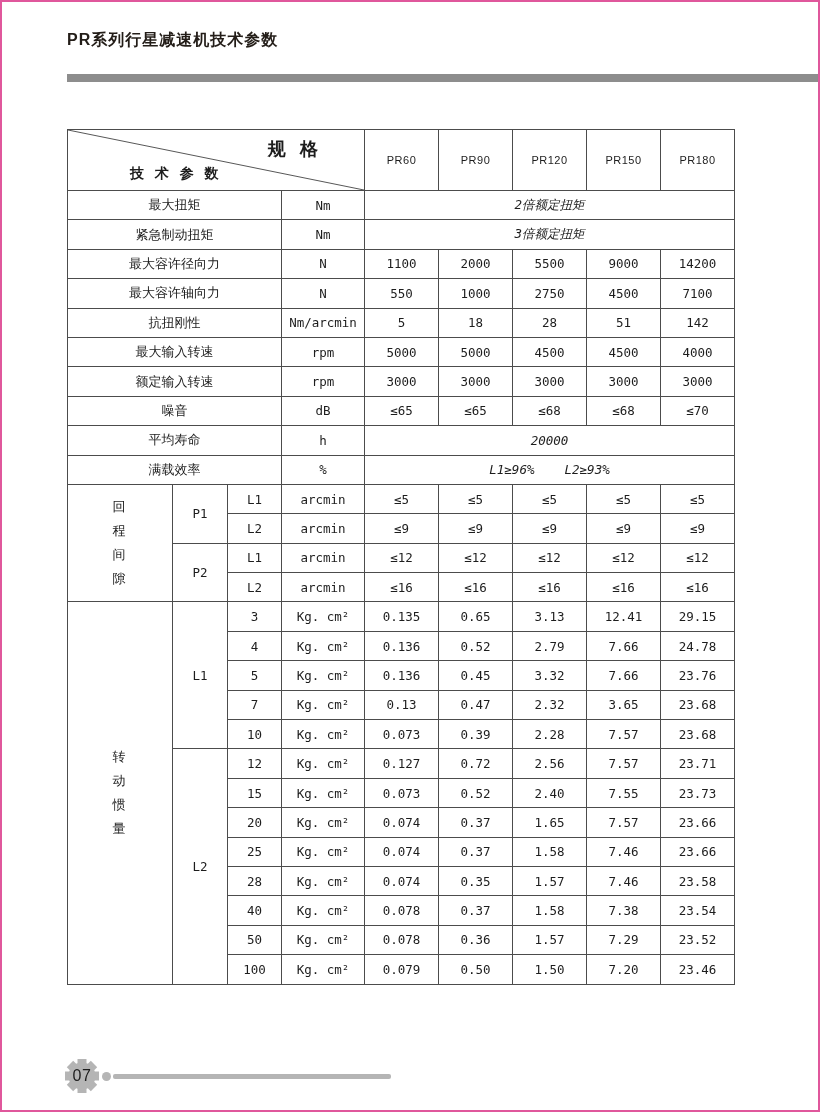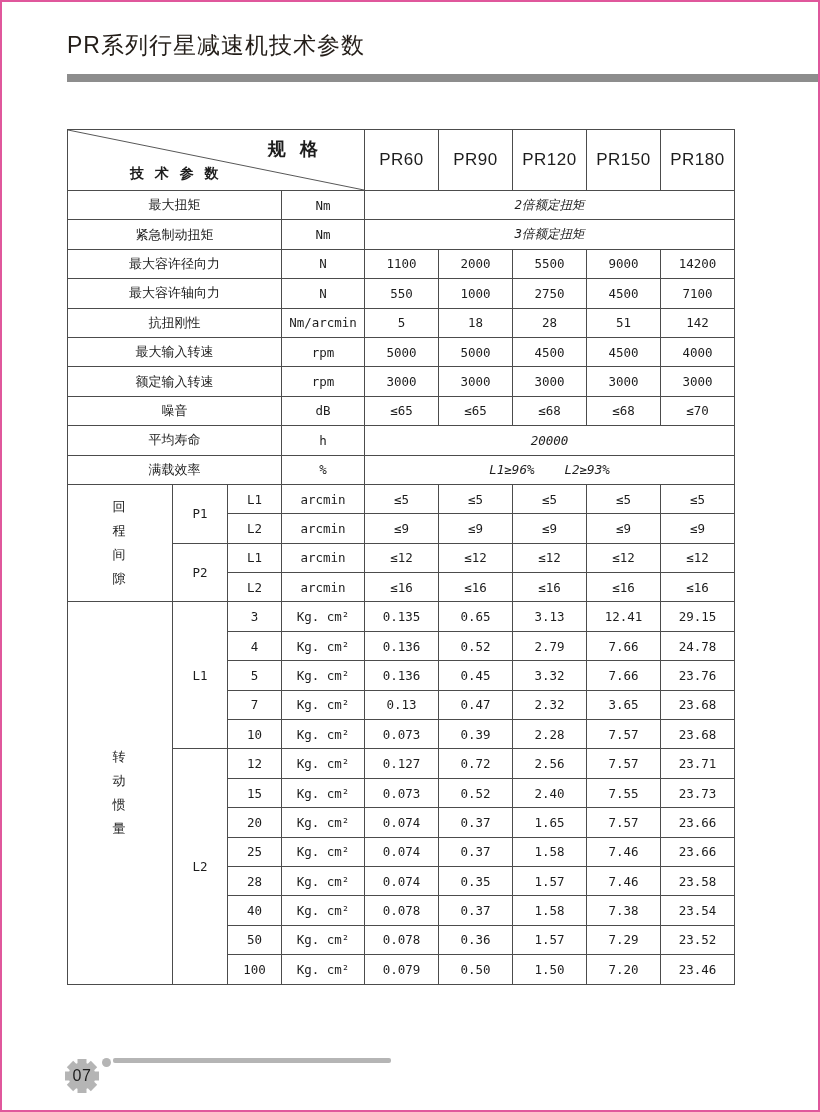--- a/index.html
+++ b/index.html
@@ -3,49 +3,49 @@
 <meta charset="utf-8">
 <style>
   html,body { margin:0; padding:0; background:#fff; }
   .page {
     position:relative; width:820px; height:1112px; box-sizing:border-box;
     background:#ffffff; border:2px solid #e0579c; overflow:hidden;
     font-family:"Liberation Sans","DejaVu Sans",sans-serif; color:#1d1d1d;
   }
   .title {
     position:absolute; left:65px; top:28px; margin:0;
-    font-size:23px; font-weight:normal; letter-spacing:1px; color:#231d18;
+    font-size:16px; font-weight:bold; letter-spacing:1px; color:#231d18;
     font-family:"Liberation Sans","DejaVu Sans",sans-serif;
   }
   .accent-bar { position:absolute; left:65px; right:0; top:72px; height:8px; background:#8d8d8d; }
 
   table.spec { position:absolute; left:65px; top:127px; width:668px;
     border-collapse:collapse; table-layout:fixed; }
   table.spec th, table.spec td {
     border:1px solid #4c4c4c; padding:0; text-align:center; vertical-align:middle;
     overflow:hidden; background:#fff;
   }
   thead tr { height:61px; }
   tbody tr { height:29.4px; }
   .corner { position:relative; background:#fff; }
   .corner svg.diag { position:absolute; left:0; top:0; width:100%; height:100%; display:block; }
   .corner .c-top { position:absolute; top:7px; right:42px; font-size:18px; font-weight:bold;
     letter-spacing:4px; font-family:"DejaVu Serif","Liberation Serif",serif; }
   .corner .c-bottom { position:absolute; bottom:7px; left:28px; font-size:14px; font-weight:bold;
     letter-spacing:3px; font-family:"DejaVu Serif","Liberation Serif",serif;margin-left:34px; }
-  th.model { font-size:17px; font-weight:normal; letter-spacing:0.5px;
+  th.model { font-size:11px; font-weight:normal; letter-spacing:0.5px;
     font-family:"Liberation Sans","DejaVu Sans",sans-serif; }
   td.lab, td.grp, td.cjk { font-family:"DejaVu Serif","Liberation Serif",serif; font-size:13px; }
   td.unit, td.val, td.lvl, td.grade {
     font-family:"DejaVu Sans Mono","Liberation Mono",monospace; font-size:12.5px; }
   td.val.pre { white-space:pre;font-style:italic; }
   td.shaded { background:#d4d1ca; }
   .wrap2 { width:2.2em; margin:0 auto; line-height:24px; letter-spacing:2px; }
 
-  .footer { position:absolute; left:62px; top:1056px; height:36px; display:flex; }
+  .footer { position:absolute; left:62px; top:1056px; height:36px; display:flex; align-items:center; }
   .gear { position:relative; width:36px; height:36px; display:inline-block; }
   .gear svg { position:absolute; left:0; top:0; }
   .pagenum { position:absolute; left:0; top:0; width:36px; height:36px;
     display:flex; align-items:center; justify-content:center;
     font-size:16px; color:#1d1d1d; letter-spacing:0.5px;
     font-family:"Liberation Sans","DejaVu Sans",sans-serif; }
   .dot { width:9px; height:9px; border-radius:50%; background:#b5b5b5; margin-left:2px; }
   .rule { width:278px; height:5px; background:#b5b5b5; border-radius:2px; margin-left:2px; }
 </style>
 </head>

